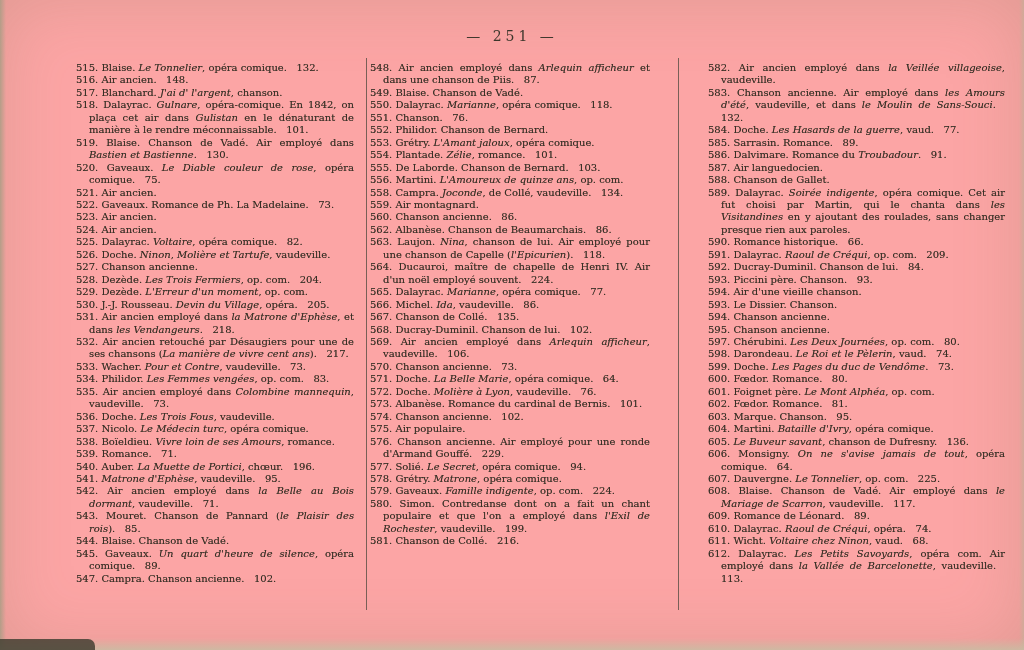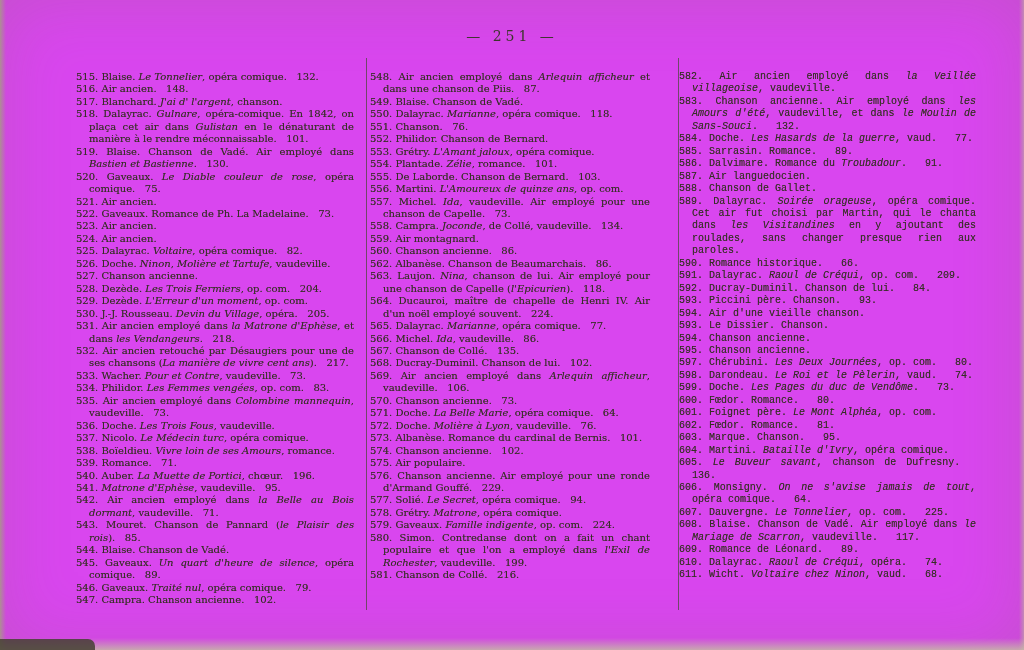--- a/index.html
+++ b/index.html
@@ -1,21 +1,21 @@
 <!DOCTYPE html>
 <html><head>
 <meta charset="utf-8">
 <style>
   html,body { margin:0; padding:0; }
   body { width:1024px; height:650px; overflow:hidden; background:#6b6452; }
 
   .page {
     position:relative;
     width:1024px; height:650px;
-    background:#d946ef;
+    background:#fca5a5;
     box-shadow: inset 0 0 70px rgba(125,112,78,.22);
     font-family:"DejaVu Serif","Liberation Serif",serif;
     color:#362f25;
   }
 
   .page-header {
     position:absolute; top:28px; left:0; right:0;
     text-align:center;
     font-size:14px; letter-spacing:4px;
     color:#3b352a;
@@ -26,25 +26,24 @@
     background:#4e483d; opacity:.75;
   }
   .vrule-1 { left:366px; }
   .vrule-2 { left:678px; }
 
   .col {
     position:absolute; top:62px;
     font-size:10px; line-height:12.45px;
     text-align:justify;
     text-shadow: 0 0 .4px rgba(54,47,37,.55);
-    margin-top: 9px;
   }
   .col-1 { left:76px;  width:278px; }
   .col-2 { left:370px; width:280px; }
-  .col-3 { left:679px; width:297px;font-family:Liberation Mono, monospace; }
+  .col-3 { left:708px; width:297px; }
 
   .entry { padding-left:13px; text-indent:-13px; }
   .entry i { font-style:italic; }
 
   .edge-left {
     position:absolute; left:0; top:0; width:6px; height:100%;
     background:linear-gradient(90deg,#a69d83,rgba(241,236,216,0));
     opacity:.8;
   }
   .edge-right {
@@ -97,34 +96,32 @@
       <div class="entry">536. Doche. <i>Les Trois Fous</i>, vaudeville.</div>
       <div class="entry">537. Nicolo. <i>Le Médecin turc</i>, opéra comique.</div>
       <div class="entry">538. Boïeldieu. <i>Vivre loin de ses Amours</i>, romance.</div>
       <div class="entry">539. Romance.&nbsp;&nbsp; 71.</div>
       <div class="entry">540. Auber. <i>La Muette de Portici</i>, chœur.&nbsp;&nbsp; 196.</div>
       <div class="entry">541. <i>Matrone d'Ephèse</i>, vaudeville.&nbsp;&nbsp; 95.</div>
       <div class="entry">542. Air ancien employé dans <i>la Belle au Bois dormant</i>, vaudeville.&nbsp;&nbsp; 71.</div>
       <div class="entry">543. Mouret. Chanson de Pannard (<i>le Plaisir des rois</i>).&nbsp;&nbsp; 85.</div>
       <div class="entry">544. Blaise. Chanson de Vadé.</div>
       <div class="entry">545. Gaveaux. <i>Un quart d'heure de silence</i>, opéra comique.&nbsp;&nbsp; 89.</div>
-      <div class="entry">546. Gaveaux. <i>Traité nul</i>, opéra comique.&nbsp;&nbsp; 79.</div>
       <div class="entry">547. Campra. Chanson ancienne.&nbsp;&nbsp; 102.</div>
     </div>
   <div class="col col-2">
       <div class="entry">548. Air ancien employé dans <i>Arlequin afficheur</i> et dans une chanson de Piis.&nbsp;&nbsp; 87.</div>
       <div class="entry">549. Blaise. Chanson de Vadé.</div>
       <div class="entry">550. Dalayrac. <i>Marianne</i>, opéra comique.&nbsp;&nbsp; 118.</div>
       <div class="entry">551. Chanson.&nbsp;&nbsp; 76.</div>
       <div class="entry">552. Philidor. Chanson de Bernard.</div>
       <div class="entry">553. Grétry. <i>L'Amant jaloux</i>, opéra comique.</div>
       <div class="entry">554. Plantade. <i>Zélie</i>, romance.&nbsp;&nbsp; 101.</div>
       <div class="entry">555. De Laborde. Chanson de Bernard.&nbsp;&nbsp; 103.</div>
       <div class="entry">556. Martini. <i>L'Amoureux de quinze ans</i>, op. com.</div>
-      <div class="entry">557. Michel. <i>Ida</i>, vaudeville. Air employé pour une chanson de Capelle.&nbsp;&nbsp; 73.</div>
       <div class="entry">558. Campra. <i>Joconde</i>, de Collé, vaudeville.&nbsp;&nbsp; 134.</div>
       <div class="entry">559. Air montagnard.</div>
       <div class="entry">560. Chanson ancienne.&nbsp;&nbsp; 86.</div>
       <div class="entry">562. Albanèse. Chanson de Beaumarchais.&nbsp;&nbsp; 86.</div>
       <div class="entry">563. Laujon. <i>Nina</i>, chanson de lui. Air employé pour une chanson de Capelle (<i>l'Epicurien</i>).&nbsp;&nbsp; 118.</div>
       <div class="entry">564. Ducauroi, maître de chapelle de Henri IV. Air d'un noël employé souvent.&nbsp;&nbsp; 224.</div>
       <div class="entry">565. Dalayrac. <i>Marianne</i>, opéra comique.&nbsp;&nbsp; 77.</div>
       <div class="entry">566. Michel. <i>Ida</i>, vaudeville.&nbsp;&nbsp; 86.</div>
       <div class="entry">567. Chanson de Collé.&nbsp;&nbsp; 135.</div>
       <div class="entry">568. Ducray-Duminil. Chanson de lui.&nbsp;&nbsp; 102.</div>
@@ -143,21 +140,21 @@
       <div class="entry">581. Chanson de Collé.&nbsp;&nbsp; 216.</div>
     </div>
   <div class="col col-3">
       <div class="entry">582. Air ancien employé dans <i>la Veillée villageoise</i>, vaudeville.</div>
       <div class="entry">583. Chanson ancienne. Air employé dans <i>les Amours d'été</i>, vaudeville, et dans <i>le Moulin de Sans-Souci</i>.&nbsp;&nbsp; 132.</div>
       <div class="entry">584. Doche. <i>Les Hasards de la guerre</i>, vaud.&nbsp;&nbsp; 77.</div>
       <div class="entry">585. Sarrasin. Romance.&nbsp;&nbsp; 89.</div>
       <div class="entry">586. Dalvimare. Romance du <i>Troubadour</i>.&nbsp;&nbsp; 91.</div>
       <div class="entry">587. Air languedocien.</div>
       <div class="entry">588. Chanson de Gallet.</div>
-      <div class="entry">589. Dalayrac. <i>Soirée orageuse</i>, opéra comique. Cet air fut choisi par Martin, qui le chanta dans <i>les Visitandines</i> en y ajoutant des roulades, sans changer presque rien aux paroles.</div>
+      <div class="entry">589. Dalayrac. <i>Soirée indigente</i>, opéra comique. Cet air fut choisi par Martin, qui le chanta dans <i>les Visitandines</i> en y ajoutant des roulades, sans changer presque rien aux paroles.</div>
       <div class="entry">590. Romance historique.&nbsp;&nbsp; 66.</div>
       <div class="entry">591. Dalayrac. <i>Raoul de Créqui</i>, op. com.&nbsp;&nbsp; 209.</div>
       <div class="entry">592. Ducray-Duminil. Chanson de lui.&nbsp;&nbsp; 84.</div>
       <div class="entry">593. Piccini père. Chanson.&nbsp;&nbsp; 93.</div>
       <div class="entry">594. Air d'une vieille chanson.</div>
       <div class="entry">593. Le Dissier. Chanson.</div>
       <div class="entry">594. Chanson ancienne.</div>
       <div class="entry">595. Chanson ancienne.</div>
       <div class="entry">597. Chérubini. <i>Les Deux Journées</i>, op. com.&nbsp;&nbsp; 80.</div>
       <div class="entry">598. Darondeau. <i>Le Roi et le Pèlerin</i>, vaud.&nbsp;&nbsp; 74.</div>
@@ -167,20 +164,21 @@
       <div class="entry">602. Fœdor. Romance.&nbsp;&nbsp; 81.</div>
       <div class="entry">603. Marque. Chanson.&nbsp;&nbsp; 95.</div>
       <div class="entry">604. Martini. <i>Bataille d'Ivry</i>, opéra comique.</div>
       <div class="entry">605. <i>Le Buveur savant</i>, chanson de Dufresny.&nbsp;&nbsp; 136.</div>
       <div class="entry">606. Monsigny. <i>On ne s'avise jamais de tout</i>, opéra comique.&nbsp;&nbsp; 64.</div>
       <div class="entry">607. Dauvergne. <i>Le Tonnelier</i>, op. com.&nbsp;&nbsp; 225.</div>
       <div class="entry">608. Blaise. Chanson de Vadé. Air employé dans <i>le Mariage de Scarron</i>, vaudeville.&nbsp;&nbsp; 117.</div>
       <div class="entry">609. Romance de Léonard.&nbsp;&nbsp; 89.</div>
       <div class="entry">610. Dalayrac. <i>Raoul de Créqui</i>, opéra.&nbsp;&nbsp; 74.</div>
       <div class="entry">611. Wicht. <i>Voltaire chez Ninon</i>, vaud.&nbsp;&nbsp; 68.</div>
+      <div class="entry">612. Dalayrac. <i>Les Petits Savoyards</i>, opéra com. Air employé dans <i>la Vallée de Barcelonette</i>, vaudeville.&nbsp;&nbsp; 113.</div>
     </div>
 
   <div class="edge-left"></div>
   <div class="edge-right"></div>
   <div class="edge-bottom"></div>
   <div class="corner-blotch"></div>
 
 </div>
 
 </body></html>

